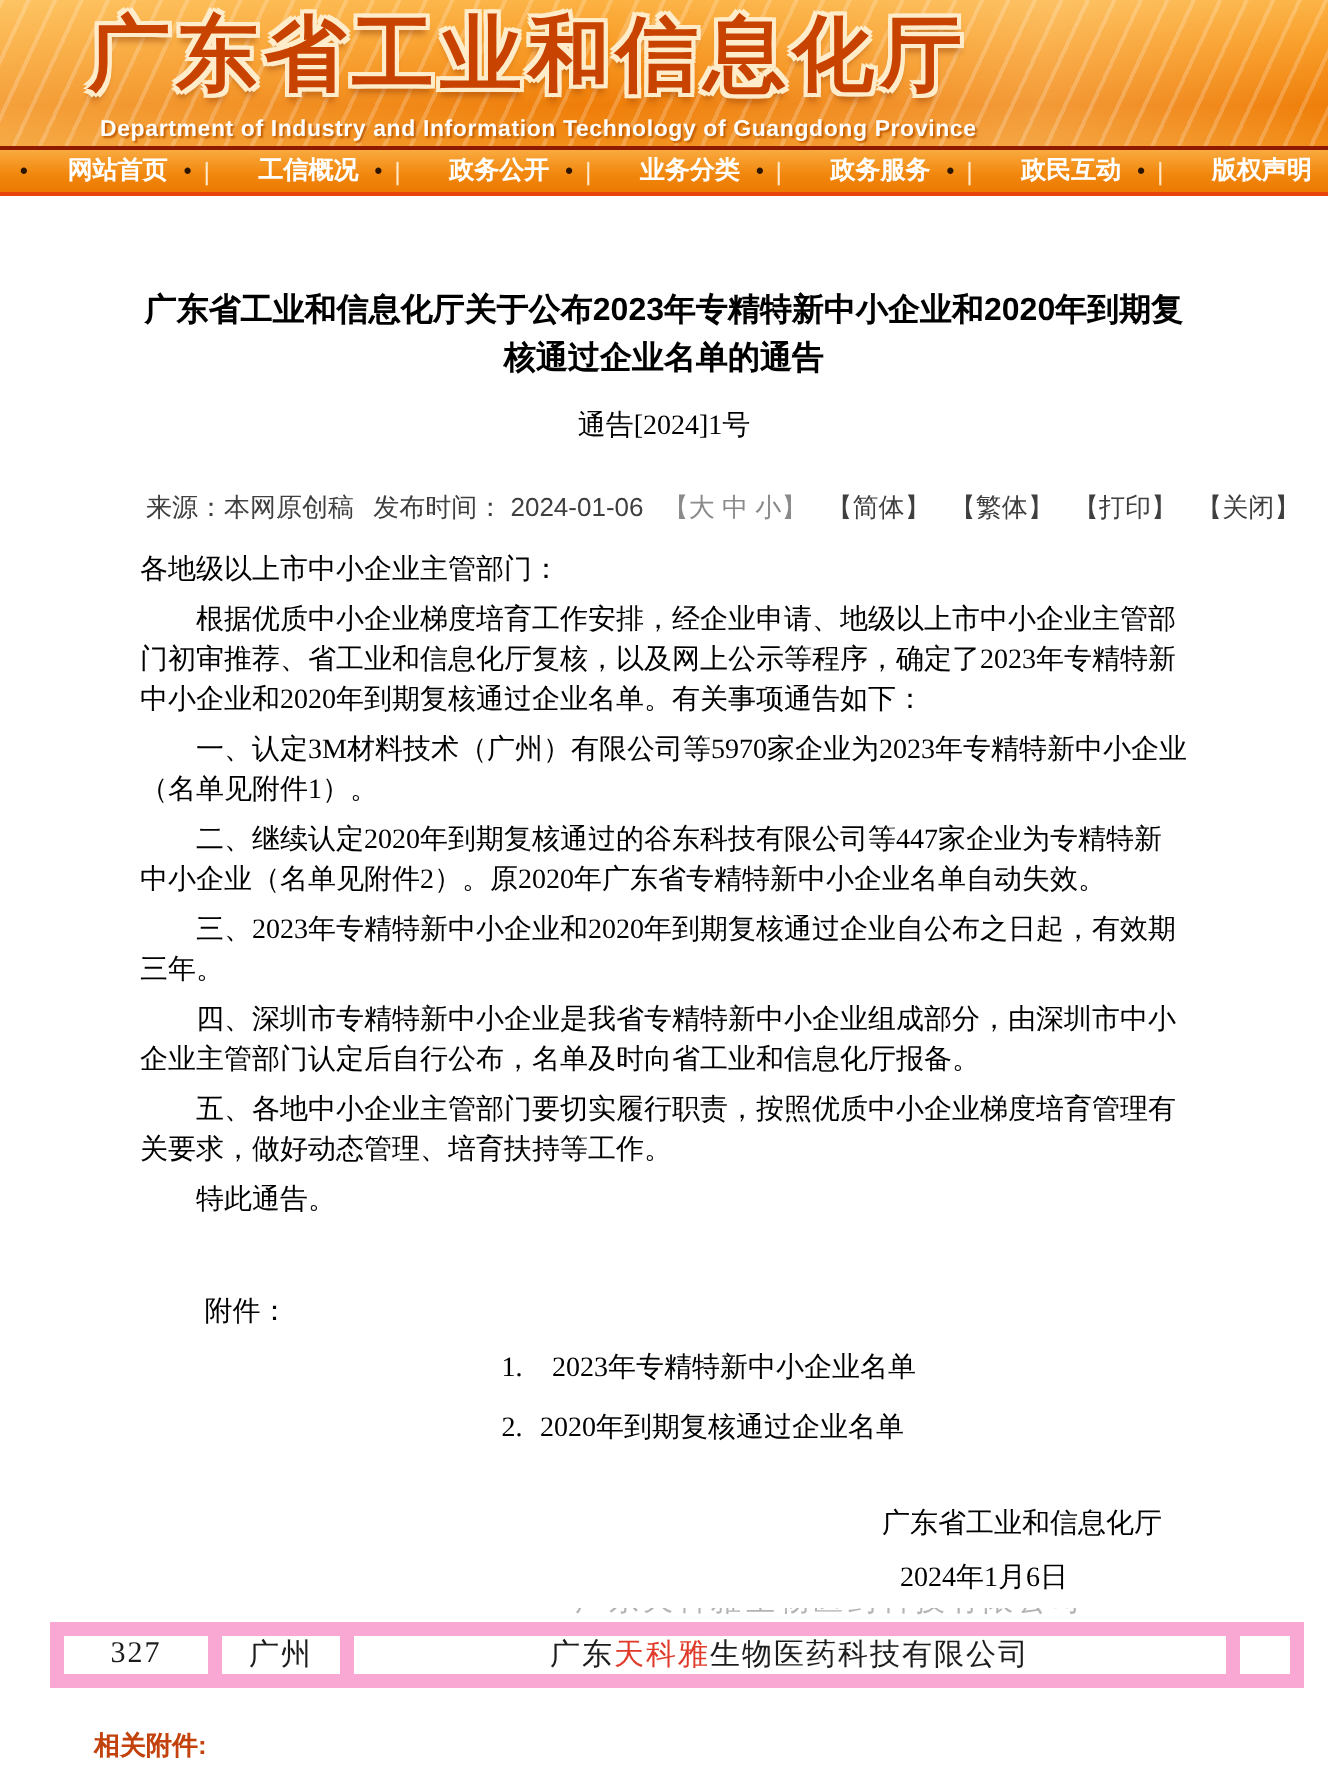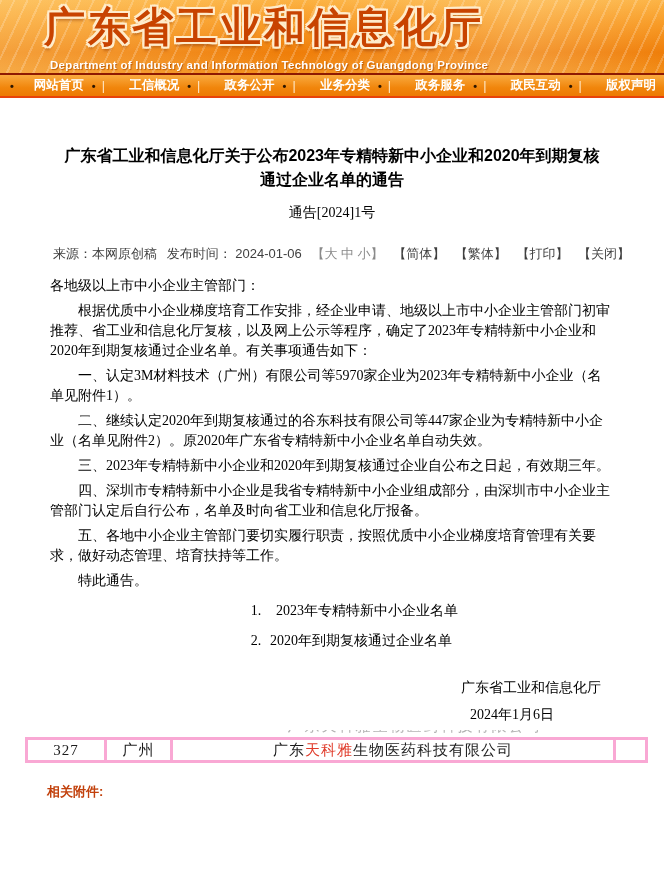--- a/index.html
+++ b/index.html
@@ -46,21 +46,21 @@
     font-family:"Liberation Sans",sans-serif;
     font-size:12.5px; font-weight:bold; color:#fff;
   }
   .nav a { color:#fff; text-decoration:none; cursor:pointer; white-space:nowrap; }
   .nav-dot { color:#2b1500; font-size:11px; margin:0 6px 0 8px; }
   .nav-dot.first { margin:0 20px 0 2px; }
   .nav-sep { color:#ffe9c9; margin:0 14px 0 0; font-weight:normal; }
   .nav-spacer { flex:1; }
 
   
-  .content { padding:0 50px; }
+  .content { padding:0 70px; }
   .art-title {
     margin:46px auto 0; max-width:548px;
     text-align:center; font-weight:bold; font-size:16px; line-height:24px;
     font-family:"Liberation Sans",sans-serif;
   }
   .doc-no { text-align:center; margin-top:12px; font-size:14px; }
   .meta {
     text-align:center; margin-top:23px; font-size:13px; color:#3f3f3f;
     font-family:"Liberation Sans",sans-serif; white-space:nowrap;
   }
@@ -84,21 +84,21 @@
   
   .tbl-wrap { margin:6px 0 0 25px; width:620px; }
   .ghost-row {
     height:7px; overflow:hidden; margin-left:190px; width:400px; text-align:center;
   }
   .ghost-row span {
     display:block; margin-top:-13px; color:#b3b3b3; font-size:15px; letter-spacing:2px;
   }
   table.notice { border-collapse:collapse; width:620px; table-layout:fixed; }
   table.notice td {
-    border:3px solid #f9a8d4; height:23px; text-align:center;
+    border:7px solid #f9a8d4; height:23px; text-align:center;
     font-size:15px; color:#1c1c1c; letter-spacing:1px; overflow:hidden; white-space:nowrap;
   }
   td.c-no { width:79px; }
   td.c-city { width:66px; }
   td.c-company { width:443px; }
   td.c-tail { width:32px; border-right-color:#7a7a7a; }
   .hl-red { color:#e03b2a; }
 
   
   .related { margin:20px 0 0 47px; font-family:"Liberation Sans",sans-serif; }
@@ -160,20 +160,21 @@
     <p>各地级以上市中小企业主管部门：</p>
     <p class="indent">根据优质中小企业梯度培育工作安排，经企业申请、地级以上市中小企业主管部门初审推荐、省工业和信息化厅复核，以及网上公示等程序，确定了2023年专精特新中小企业和2020年到期复核通过企业名单。有关事项通告如下：</p>
     <p class="indent">一、认定3M材料技术（广州）有限公司等5970家企业为2023年专精特新中小企业（名单见附件1）。</p>
     <p class="indent">二、继续认定2020年到期复核通过的谷东科技有限公司等447家企业为专精特新中小企业（名单见附件2）。原2020年广东省专精特新中小企业名单自动失效。</p>
     <p class="indent">三、2023年专精特新中小企业和2020年到期复核通过企业自公布之日起，有效期三年。</p>
     <p class="indent">四、深圳市专精特新中小企业是我省专精特新中小企业组成部分，由深圳市中小企业主管部门认定后自行公布，名单及时向省工业和信息化厅报备。</p>
     <p class="indent">五、各地中小企业主管部门要切实履行职责，按照优质中小企业梯度培育管理有关要求，做好动态管理、培育扶持等工作。</p>
     <p class="indent">特此通告。</p>
   </div>
 
+  <div class="att-label">附件：</div>
   <div class="att-list">
     <div class="att-item wide">
       <span class="no">1.</span><span>2023年专精特新中小企业名单</span>
     </div>
     <div class="att-item">
       <span class="no">2.</span><span>2020年到期复核通过企业名单</span>
     </div>
   </div>
 
   <div class="sig-dept">广东省工业和信息化厅</div>

